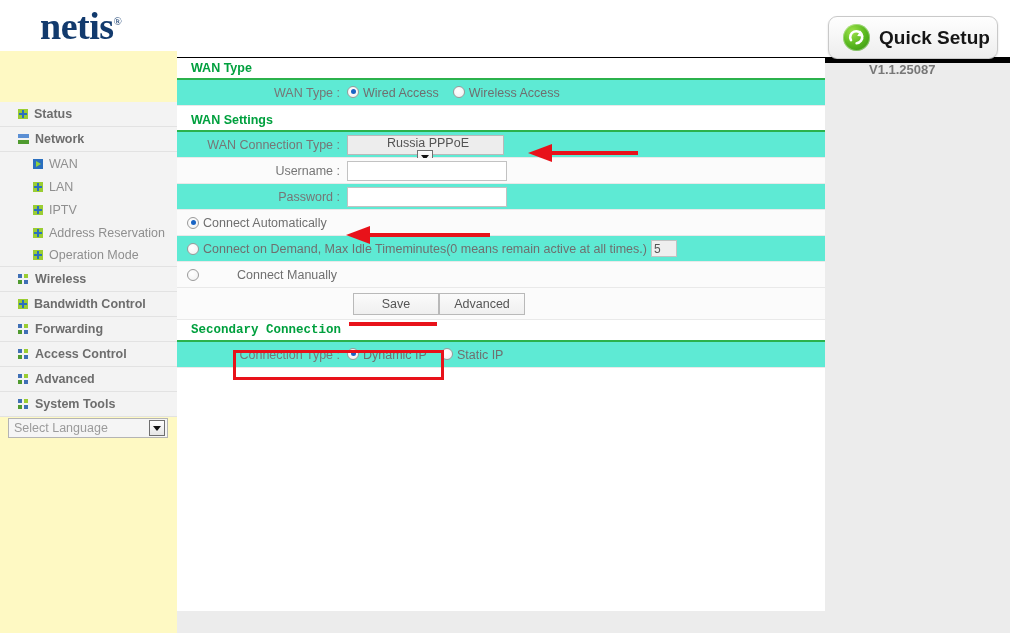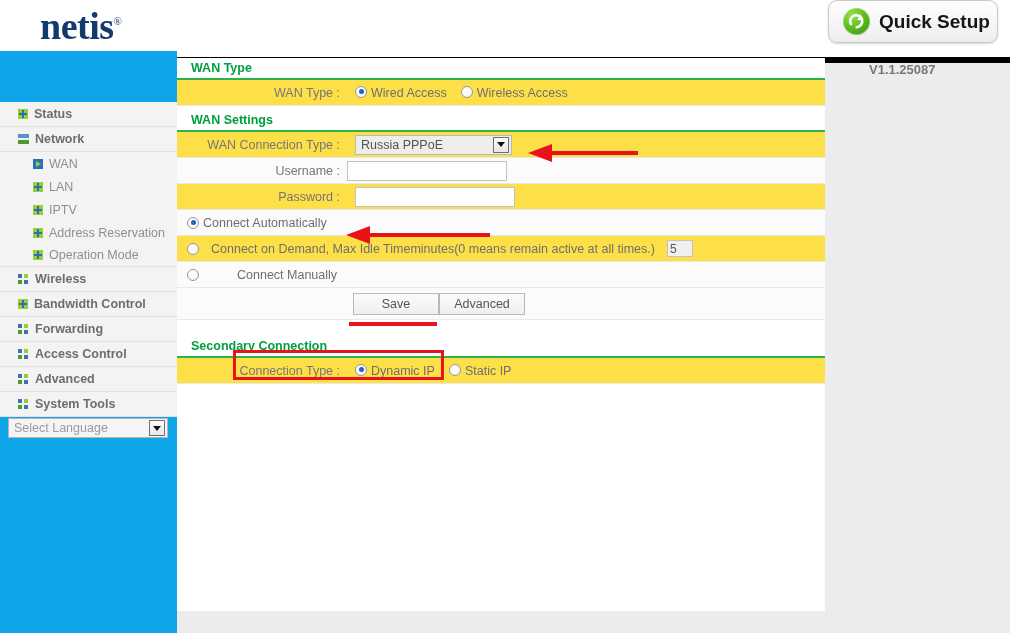--- a/index.html
+++ b/index.html
@@ -33,21 +33,21 @@
     color: #123a6d;
     letter-spacing: -0.5px;
   }
   #logo .reg {
     font-size: 11px;
     vertical-align: super;
     font-weight: normal;
   }
   #quick-setup {
     position: absolute;
-    right: 12px; top: 0;
+    right: 12px; top: 16px;
     width: 170px; height: 43px;
     background: linear-gradient(to bottom,#fefefe 0%,#f7f7f7 45%,#ededed 100%);
     border: 1px solid #c9c9c9;
     border-radius: 9px;
     box-shadow: 0 1px 2px rgba(0,0,0,0.16);
     display: flex;
     align-items: center;
     cursor: pointer;
   }
   #qs-icon {
@@ -65,21 +65,21 @@
     font-size: 19px;
     font-weight: bold;
     color: #161616;
   }
 
   
   #sidebar {
     position: absolute;
     left: 0; top: 51px;
     width: 177px; height: 582px;
-    background: #0ea5e9;
+    background: #fef9c3;
   }
   .nav-item {
     position: relative;
     height: 25px;
     background: #f3f3f3;
     border-bottom: 1px solid #e2e2e2;
     display: flex;
     align-items: center;
     cursor: pointer;
   }
@@ -196,21 +196,21 @@
     border-bottom: 2px solid #2bb24c;
   }
   .row {
     position: relative;
     min-height: 26px;
     display: flex;
     align-items: center;
     border-bottom: 1px solid #e9e9e9;
     background: #fbfbfb;
   }
-  .row.alt { background: #fde047; gap: 8px; }
+  .row.alt { background: #5eead4; }
   .row-label {
     width: 170px;
     text-align: right;
     padding-right: 7px;
     font-size: 12.5px;
     color: #767676;
     flex: none;
   }
   .field { display: flex; align-items: flex-start; }
 
@@ -241,20 +241,21 @@
   }
 
   
   .select {
     width: 157px; height: 20px;
     background: #ededed;
     border: 1px solid #b9b9b9;
     display: flex;
     align-items: center;
     cursor: pointer;
+    flex-direction: column;
   }
   .select .val {
     flex: 1;
     font-size: 12.5px;
     color: #545454;
     margin-left: 5px;
   }
 
   
   .tinput {
@@ -469,21 +470,21 @@
     <div class="row" style="padding-left:10px;gap:34px;">
       <span class="radio"></span>
       <span class="radio-label">Connect Manually</span>
     </div>
 
     <div class="btnrow">
       <button class="btn">Save</button>
       <button class="btn">Advanced</button>
     </div>
 
-    <div class="sec-head" style="margin-top:16px;">Secondary Connection</div>
+    <div class="sec-head" style="margin-top:0;font-family:Liberation Mono, monospace;">Secondary Connection</div>
     <div class="row alt">
       <div class="row-label">Connection Type :</div>
       <div class="field">
         <span class="radio on"></span>
         <span class="radio-label">Dynamic IP</span>
         <span class="radio"></span>
         <span class="radio-label">Static IP</span>
       </div>
     </div>
   </div>

